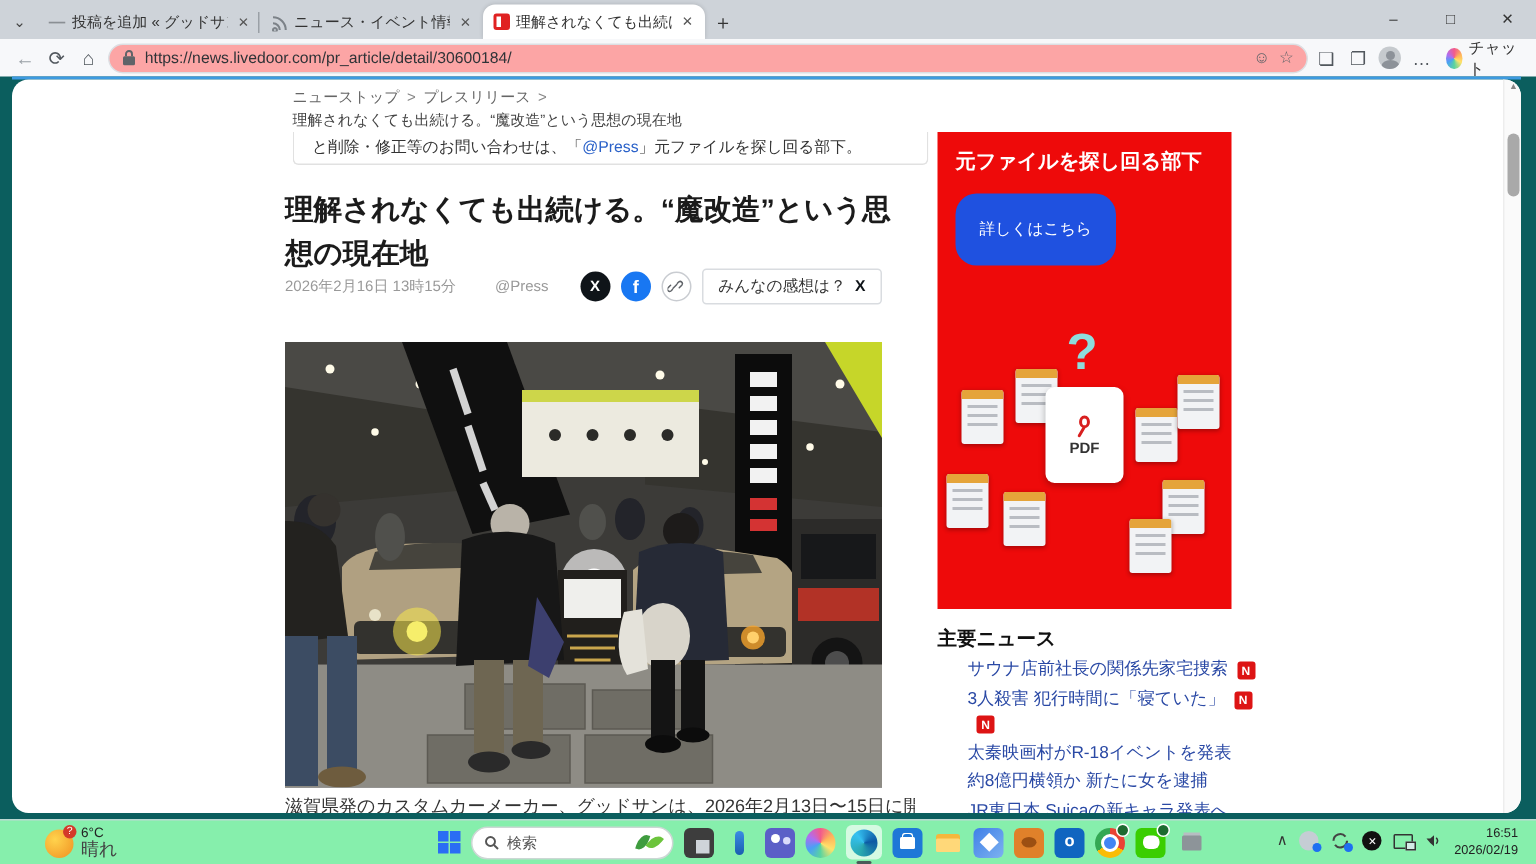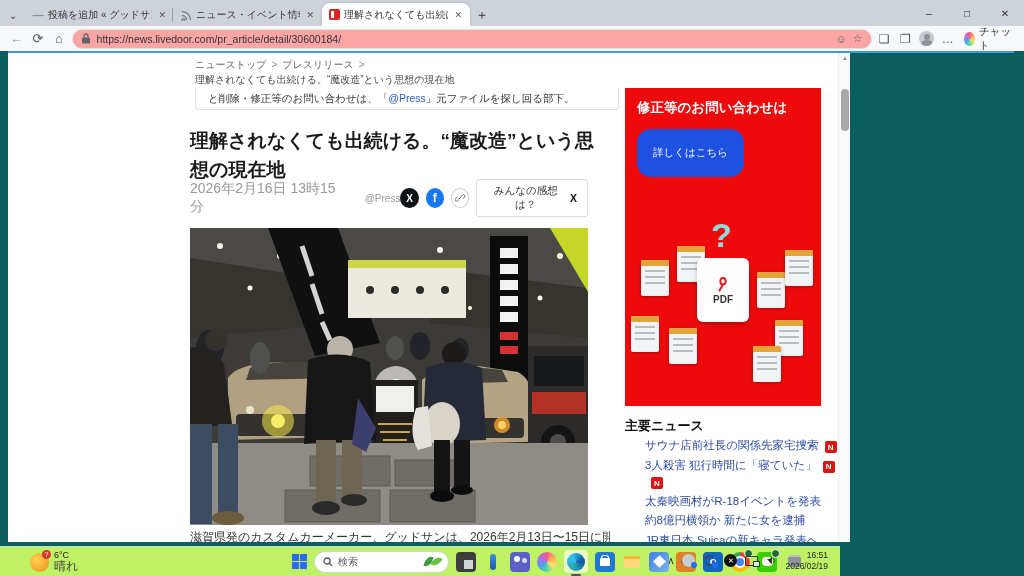--- a/index.html
+++ b/index.html
@@ -35,31 +35,31 @@
   .tb-ico{width:22px;height:20px;display:flex;align-items:center;justify-content:center;font-size:12px;color:#51575d;}
   .avatar{width:15px;height:15px;border-radius:50%;background:#c6cace;position:relative;overflow:hidden;}
   .avatar::before{content:"";position:absolute;top:2.5px;left:4.5px;width:6px;height:6px;border-radius:50%;background:#8d9299;}
   .avatar::after{content:"";position:absolute;top:9px;left:1.5px;width:12px;height:8px;border-radius:50%;background:#8d9299;}
   .chat{display:flex;align-items:center;gap:4px;font-size:10.5px;color:#333;padding:0 4px;}
   .copilot{width:14px;height:14px;border-radius:50%;background:conic-gradient(#f25a8c,#ffb45a,#ffe26b,#59d4a0,#4aa0f5,#b06df0,#f25a8c);}
 
   .blueline{position:absolute;top:51px;left:8px;width:1006px;height:2px;background:#3d9ae0;}
 
   
-  .page{position:absolute;top:53px;left:8px;width:842px;height:489px;background:#ffffff;overflow:hidden;}
+  .page{position:absolute;top:53px;left:8px;width:1006px;height:489px;background:#ffffff;overflow:hidden;border-radius:11px;}
   .crumbs{position:absolute;left:187px;top:5px;font-size:10px;color:#666;}
   .crumbs a{color:#666;text-decoration:none;}
   .crumbs .sep{margin:0 5px;color:#888;}
   .crumb-current{position:absolute;left:187px;top:20px;font-size:10px;color:#444;}
   .notice{position:absolute;left:187px;top:35px;width:424px;height:22px;border:1px solid #e1e1e1;border-top:none;border-radius:0 0 4px 4px;font-size:10.5px;color:#333;line-height:21px;padding-left:12px;background:#fff;}
   .notice a{color:#2b62c9;text-decoration:none;}
 
   .art-title{position:absolute;left:182px;top:60px;width:404px;font-size:19px;font-weight:bold;color:#1b1b1b;line-height:1.55;}
   .meta{position:absolute;left:182px;top:126px;width:398px;display:flex;align-items:center;}
-  .meta .date{font-size:14px;color:#999;}
+  .meta .date{font-size:10px;color:#999;}
   .meta .src{font-size:10px;color:#999;margin-left:26px;}
   .share{margin-left:auto;display:flex;align-items:center;gap:7px;}
   .sbtn{width:20px;height:20px;border-radius:50%;display:flex;align-items:center;justify-content:center;color:#fff;font-size:10px;font-weight:bold;}
   .sbtn.x{background:#0f1419;}
   .sbtn.fb{background:#1877f2;font-size:12px;}
   .sbtn.lnk{background:#fff;border:1px solid #c9ccd1;color:#5f6368;}
   .reaction{border:1px solid #d9dce0;border-radius:3px;background:#fff;padding:4px 10px;font-size:10.5px;color:#333;display:flex;align-items:center;gap:6px;}
   .reaction b{font-weight:bold;color:#0f1419;}
 
   .figure{position:absolute;left:182px;top:175px;width:398px;height:297px;background:#2e2d2b;overflow:hidden;}
@@ -83,21 +83,21 @@
   .news-item{display:flex;align-items:flex-end;margin-bottom:4.5px;margin-left:20px;}
   .news-item a{font-size:11.5px;color:#2a49a5;text-decoration:none;white-space:nowrap;}
   .nbadge{display:inline-flex;align-items:center;justify-content:center;width:12px;height:12px;background:#dd1414;color:#fff;font-size:8px;font-weight:bold;border-radius:2px;margin-left:6px;}
 
   
   .scroll{position:absolute;right:0;top:0;width:12px;height:100%;background:#fafafa;border-left:1px solid #ededed;}
   .scroll .up{position:absolute;top:2px;left:0;width:12px;text-align:center;font-size:6px;color:#888;}
   .thumb{position:absolute;top:36px;left:2px;width:8px;height:42px;background:#a9a9a9;border-radius:4px;}
 
   
-  .taskbar{position:absolute;left:0;top:546px;width:840px;height:30px;background:#bef264;border-top:1px solid #bcd9d3;}
+  .taskbar{position:absolute;left:0;top:546px;width:1024px;height:30px;background:#86efac;border-top:1px solid #bcd9d3;}
   .weather{position:absolute;left:30px;top:3px;display:flex;gap:5px;align-items:center;}
   .wicon{width:19px;height:19px;border-radius:50%;background:radial-gradient(circle at 35% 35%,#ffd34d,#f09021);position:relative;}
   .wicon::after{content:"?";position:absolute;top:-3px;right:-2px;width:9px;height:9px;border-radius:50%;background:#d43a2a;color:#fff;font-size:7px;display:flex;align-items:center;justify-content:center;}
   .wtxt{display:flex;flex-direction:column;line-height:1.15;}
   .wtemp{font-size:9px;color:#222;}
   .wcond{font-size:12px;color:#444;}
   .centerbar{position:absolute;left:292px;top:3px;display:flex;align-items:center;gap:7px;}
   .winlogo{width:15px;height:15px;display:grid;grid-template-columns:7px 7px;grid-template-rows:7px 7px;gap:1px;}
   .winlogo span{background:#2a6df4;}
   .searchbox{width:135px;height:22px;background:#fff;border:1px solid #ccd7d4;border-radius:11px;display:flex;align-items:center;padding:0 8px;gap:5px;}
@@ -355,21 +355,21 @@
         <g fill="#50504c">
             <ellipse cx="70" cy="130" rx="10" ry="16"></ellipse>
             <ellipse cx="205" cy="120" rx="9" ry="12"></ellipse>
           </g>
       </svg>
     </div>
 
     <div class="caption">滋賀県発のカスタムカーメーカー、グッドサンは、2026年2月13日〜15日に開催された大</div>
 
     <div class="ad">
-      <div class="ad-title">修正等のお問い合わせは</div>
+      <div class="ad-title">元ファイルを探し回る部下</div>
       <button class="ad-cta">詳しくはこちら</button>
       <div class="ad-illo">
         <div class="qmark">?</div>
         <div class="doc" style="left:16px;top:44px"></div>
         <div class="doc" style="left:52px;top:30px"></div>
         <div class="doc" style="left:6px;top:100px"></div>
         <div class="doc" style="left:44px;top:112px"></div>
         <div class="doc" style="left:132px;top:56px"></div>
         <div class="doc" style="left:160px;top:34px"></div>
         <div class="doc" style="left:150px;top:104px"></div>

